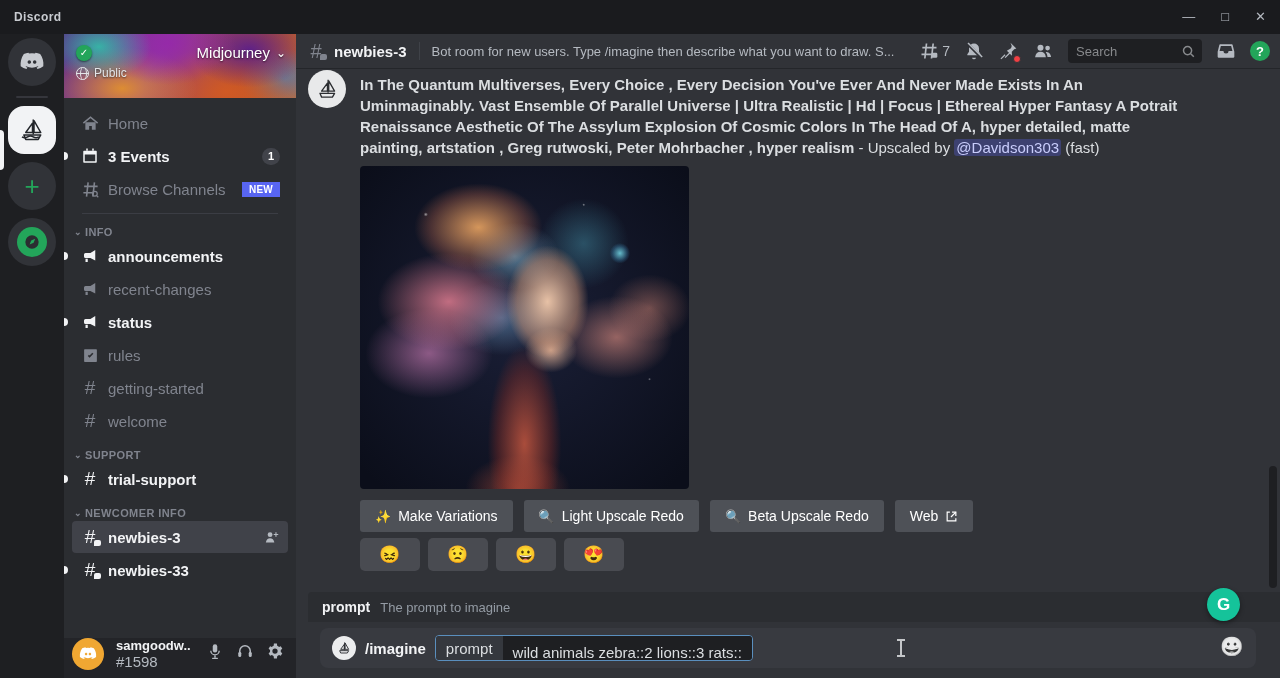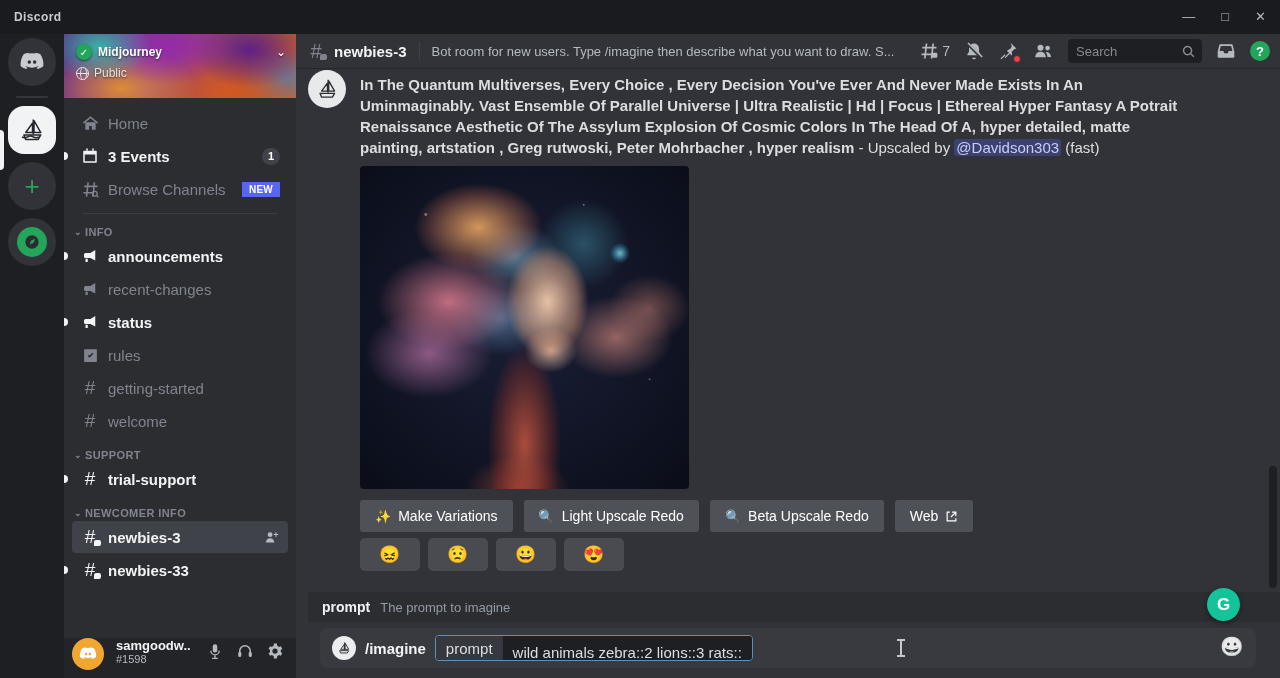--- a/index.html
+++ b/index.html
@@ -39,21 +39,21 @@
       radial-gradient(100px 55px at 25% 85%, rgba(230,150,40,.9), transparent 75%),
       radial-gradient(110px 60px at 70% 90%, rgba(210,90,35,.95), transparent 75%),
       radial-gradient(60px 40px at 95% 70%, rgba(60,130,200,.8), transparent 75%),
       linear-gradient(120deg,#5b2a86,#8e3a9c 40%,#b0512f 75%,#c96a2e);
   }
   .banner-row { position:absolute; top:10px; left:12px; right:10px; display:flex;
     align-items:center; gap:6px; }
   .verified { width:16px; height:16px; border-radius:50%; background:#23a55a; color:#fff;
     font-size:10px; display:flex; align-items:center; justify-content:center; flex:none;
     box-shadow:0 1px 2px rgba(0,0,0,.5); }
-  .server-name { color:#fff; font-size:12px; font-weight:700; text-shadow:0 1px 2px rgba(0,0,0,.6); flex:1; }
+  .server-name { color:#fff; font-size:15px; font-weight:400; text-shadow:0 1px 2px rgba(0,0,0,.6); flex:1;text-align:right; }
   .banner-chevron { color:#fff; font-size:12px; text-shadow:0 1px 2px rgba(0,0,0,.6); }
   .banner-sub { position:absolute; top:32px; left:12px; display:flex; align-items:center;
     gap:5px; color:#e3e5e8; font-size:12px; text-shadow:0 1px 2px rgba(0,0,0,.6); }
   .globe { width:13px; height:13px; border-radius:50%; border:1.3px solid #e3e5e8; position:relative; }
   .globe::before { content:""; position:absolute; left:50%; top:-1px; bottom:-1px; width:5px;
     margin-left:-2.5px; border-radius:50%; border:1px solid #e3e5e8; border-top:none; border-bottom:none; }
   .globe::after { content:""; position:absolute; top:50%; left:-1px; right:-1px; height:0;
     border-top:1px solid #e3e5e8; }
 
   .channel-scroll { flex:1; padding-top:8px; overflow:hidden; position:relative; }
@@ -79,21 +79,21 @@
   .hash-bubble::after { content:""; position:absolute; right:-1px; bottom:1px; width:7px; height:6px;
     background:currentColor; border-radius:2px 2px 2px 0; }
   .right-icon { color:#b5bac1; flex:none; }
 
   .user-panel { height:52px; background:#232428; display:flex; align-items:flex-start;
     padding:0 8px; gap:12px; flex:none; }
   .avatar-sm { width:32px; height:32px; border-radius:50%; background:#f0a732; color:#fff;
     display:flex; align-items:center; justify-content:center; flex:none; }
   .user-meta { flex:1; overflow:hidden; }
   .user-name { color:#f2f3f5; font-size:13px; font-weight:700; white-space:nowrap; }
-  .user-tag { color:#b5bac1; font-size:11px; }
+  .user-tag { color:#b5bac1; font-size:15px; }
   .user-actions { display:flex; gap:4px; color:#b5bac1; }
   .uicon { width:26px; height:26px; display:flex; align-items:center; justify-content:center;
     border-radius:4px; cursor:pointer; }
 
   
   .main { flex:1; display:flex; flex-direction:column; background:#313338; min-width:0; }
   .chat-header { height:34px; flex:none; display:flex; align-items:center; padding:0 10px;
     box-shadow:0 1px 0 rgba(0,0,0,.25); position:relative; z-index:3; gap:8px; }
   .chat-header .hash-glyph { color:#80848e; font-size:20px; }
   .chan-title { color:#f2f3f5; font-size:15px; font-weight:700; }

